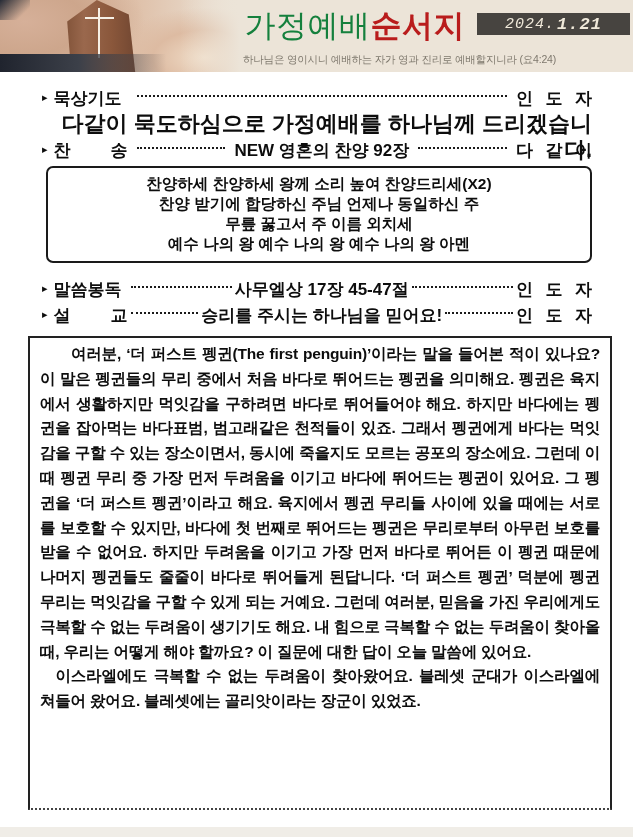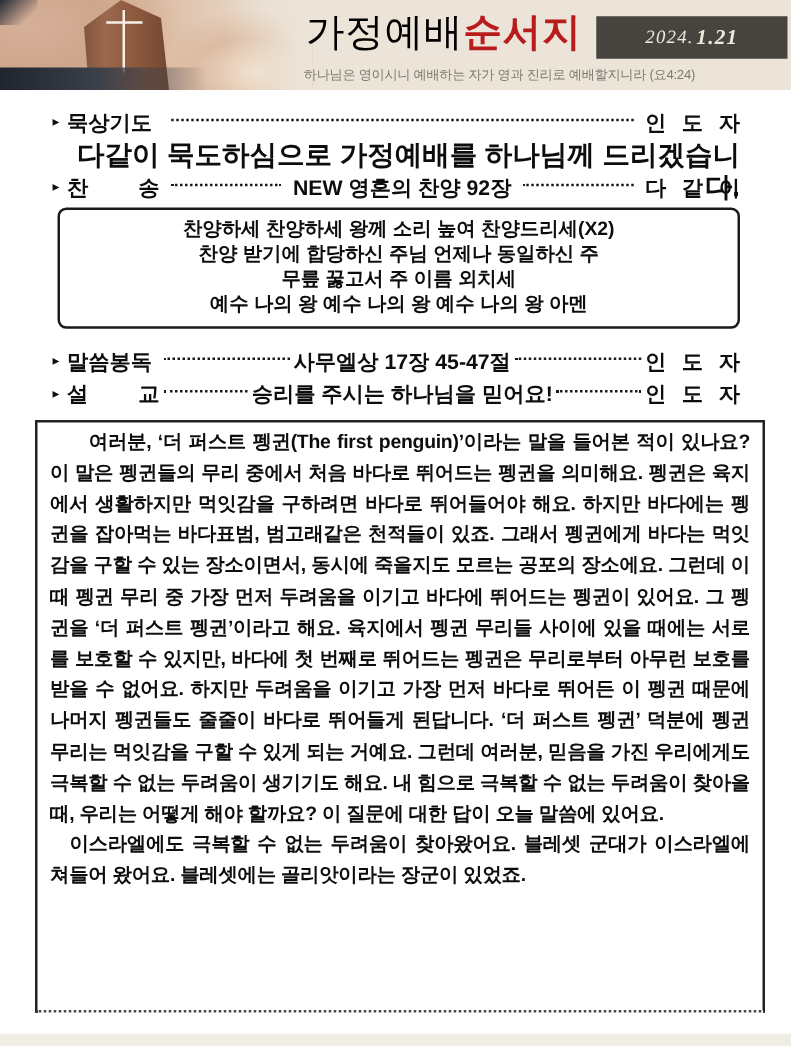--- a/index.html
+++ b/index.html
@@ -23,26 +23,26 @@
   .photo-dark-bl{position:absolute;left:0;bottom:0;width:175px;height:18px;
     background:linear-gradient(90deg, #20242e 0%, #3c4049 45%, rgba(60,64,73,0) 95%);}
   .wood{
     position:absolute;left:60px;top:0;width:80px;height:72px;
     background:linear-gradient(90deg,#7a4d33 0%,#9a684d 30%,#8a573b 65%,#6d4430 100%);
     clip-path:polygon(14% 100%, 9% 30%, 46% 0%, 86% 20%, 94% 100%);
   }
   .cross-v{position:absolute;left:98px;top:8px;width:2px;height:50px;background:#f6f0e6;}
   .cross-h{position:absolute;left:85px;top:17px;width:29px;height:2px;background:#f6f0e6;}
   .title{position:absolute;right:168px;top:6px;white-space:nowrap;font-size:31px;letter-spacing:.5px;line-height:40px;}
-  .title-light{color:#000000;font-weight:400;}
+  .title-light{color:#15803d;font-weight:400;}
   .title-bold{color:#b91c1c;font-weight:700;}
   .datebox{
-    position:absolute;right:3px;top:13px;width:153px;height:34px;background:#474440;
+    position:absolute;right:3px;top:13px;width:153px;height:22px;background:#474440;
     color:#f0e9da;display:flex;align-items:center;justify-content:center;
-    font-family:Liberation Serif, serif;font-style:italic;letter-spacing:1px;
+    font-family:Liberation Mono, monospace;font-style:italic;letter-spacing:1px;
   }
   .date-year{font-size:15px;margin-right:2px;}
   .date-day{font-size:17px;font-weight:700;}
   .subtitle{position:absolute;left:243px;top:53px;font-size:10.5px;color:#7e786d;white-space:nowrap;letter-spacing:-.2px;}
   
   .order{margin:13px 41px 0 42px;}
   .oline{display:flex;align-items:center;height:26px;font-size:17px;font-weight:700;}
   .bullet{font-size:11px;margin-right:6px;transform:translateY(-1px);}
   .olabel{width:74px;text-align:justify;text-align-last:justify;}
   .oright{width:76px;text-align:justify;text-align-last:justify;}

